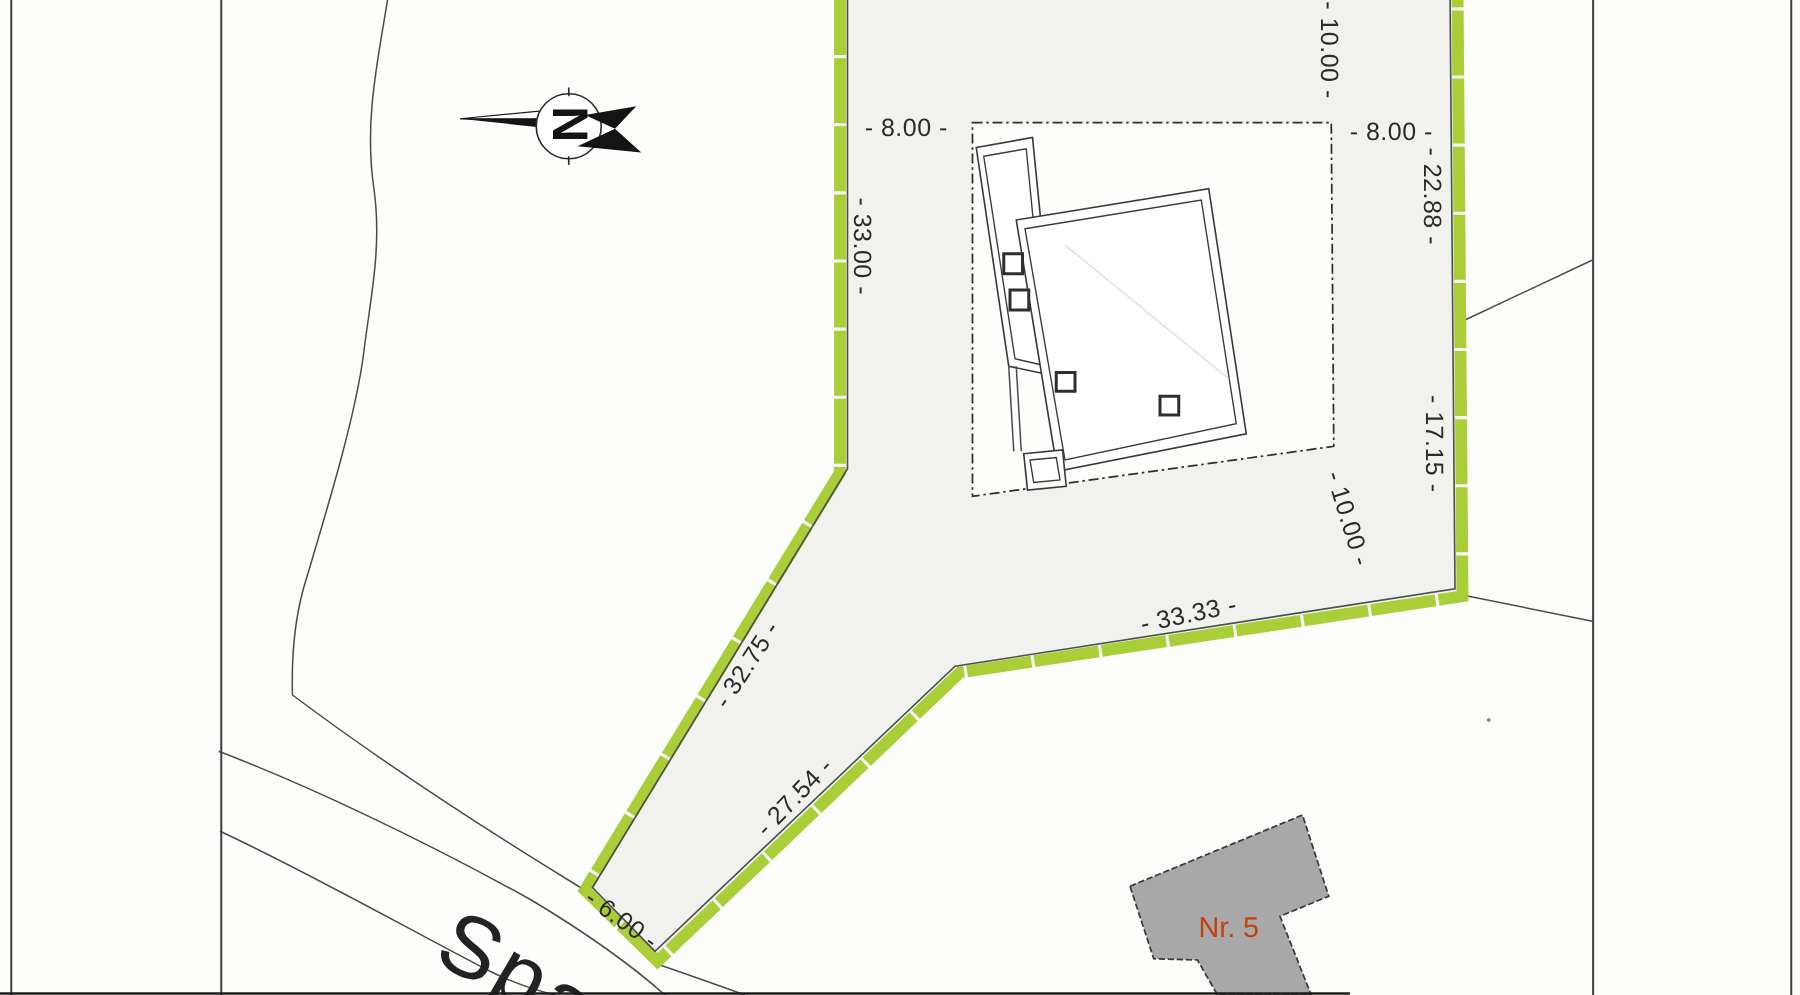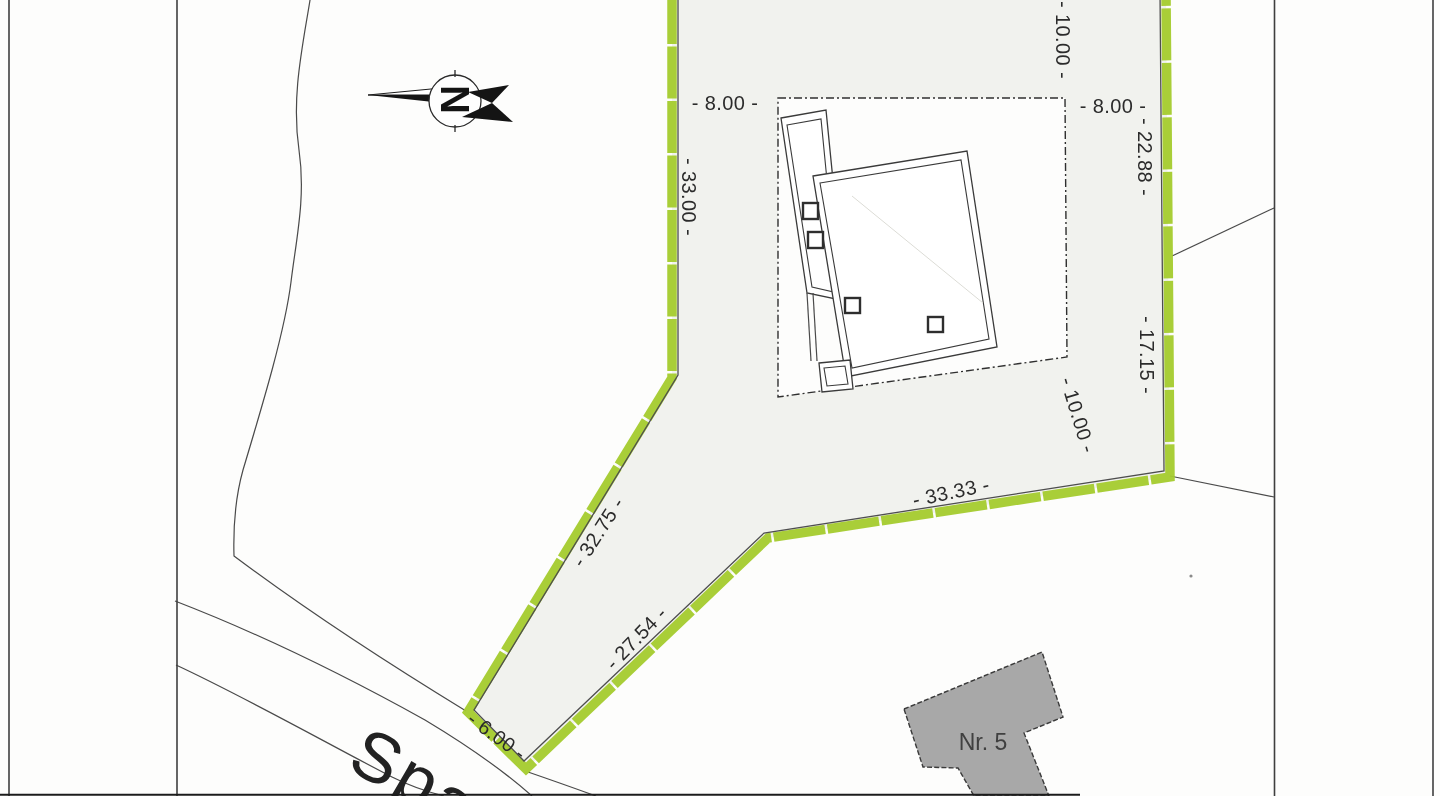--- a/index.html
+++ b/index.html
@@ -12,21 +12,21 @@
   .hl{stroke:var(--boundary-highlight,#a4cb2d);stroke-width:9.5;fill:none;
       stroke-dasharray:52 2.5;opacity:.95;}
   .bnd{stroke:#4e4e4e;stroke-width:1.3;fill:none;}
   .thin{stroke:#4a4a4a;stroke-width:1.2;fill:none;}
   .frame{stroke:#3f3f3f;stroke-width:1.6;}
   .dashedwin{fill:#fdfdfc;stroke:#2f2f2f;stroke-width:1.4;stroke-dasharray:8 3 2 3;}
   .bld{fill:#ffffff;stroke:#3a3a3a;stroke-width:1.3;}
   .sq{fill:#ffffff;stroke:#2e2e2e;stroke-width:2.4;}
   .graybld{fill:var(--building-fill,#a8a8a8);stroke:#3a3a3a;stroke-width:1.4;stroke-dasharray:5 2.2;}
   .compass-line{stroke:#2a2a2a;stroke-width:1.3;fill:none;}
-  .nr5{position:absolute;font:23px/1 "Liberation Sans",sans-serif;color:#404040;
+  .nr5{position:absolute;font:23px/1 "Liberation Sans",sans-serif;color:#c2410c;
        transform:translate(-50%,-50%);}
   .north-n{position:absolute;font:700 40px/1 "Liberation Sans",sans-serif;color:#141414;
        transform:translate(-50%,-54%) rotate(90deg);}
   .street-text{font:400 70px "Liberation Sans",sans-serif;fill:#222;letter-spacing:2px;}
 </style>
 </head>
 <body>
 
 <div id="stage">
 

